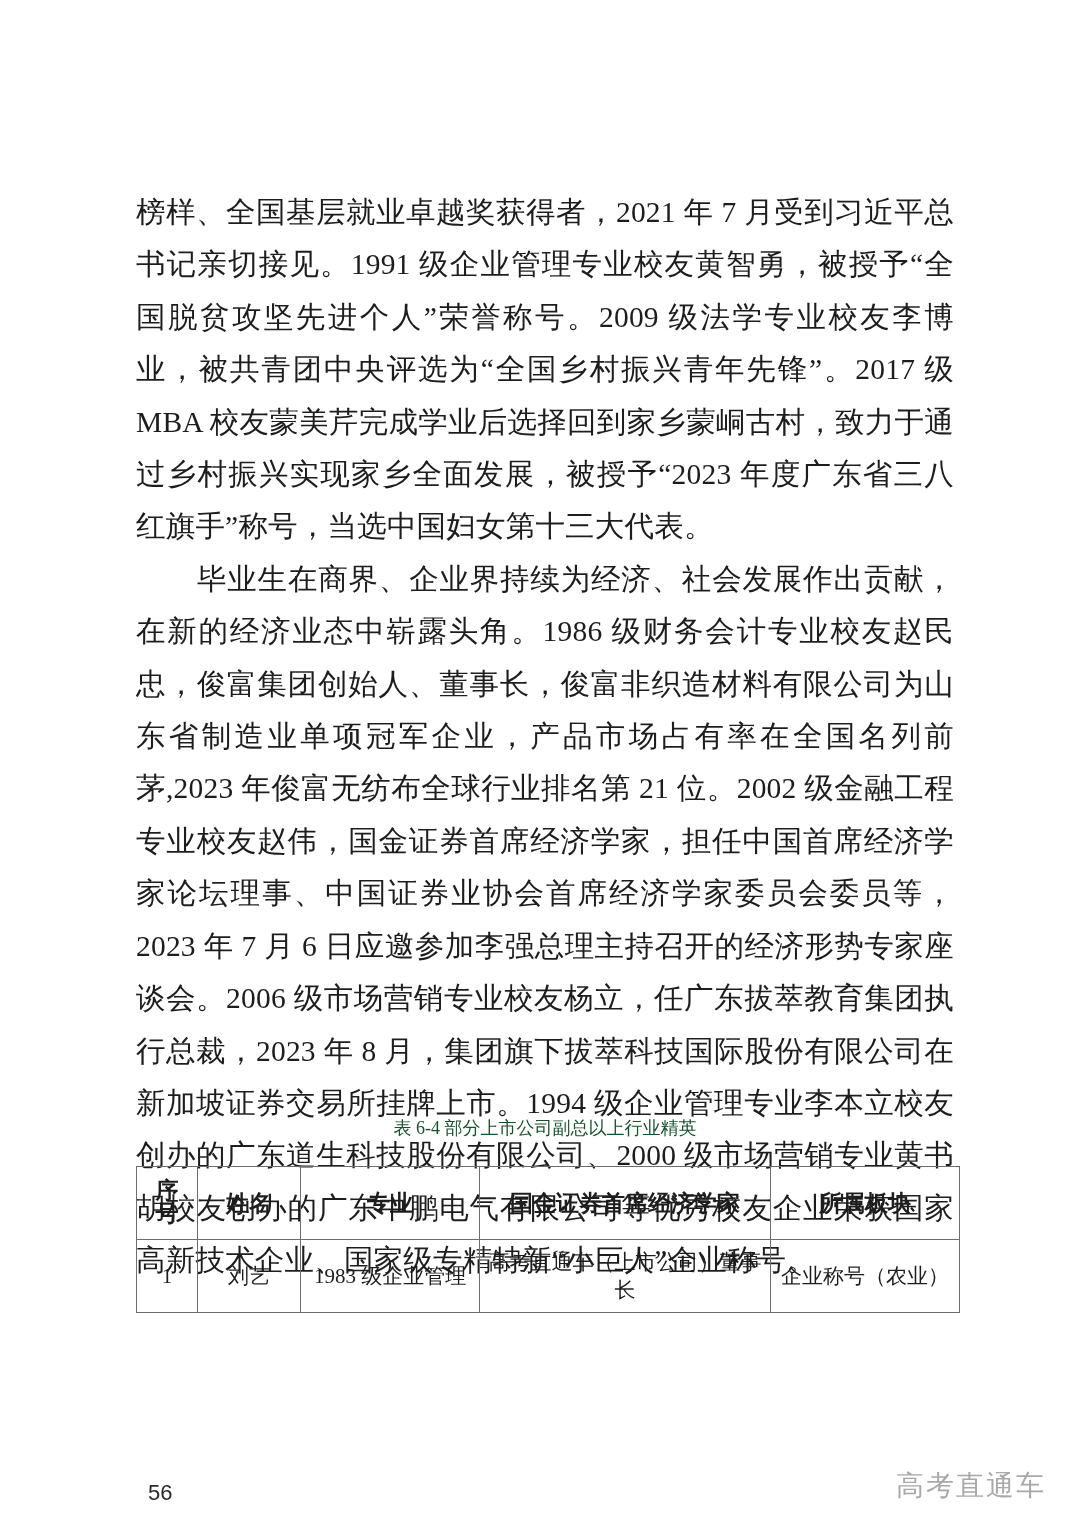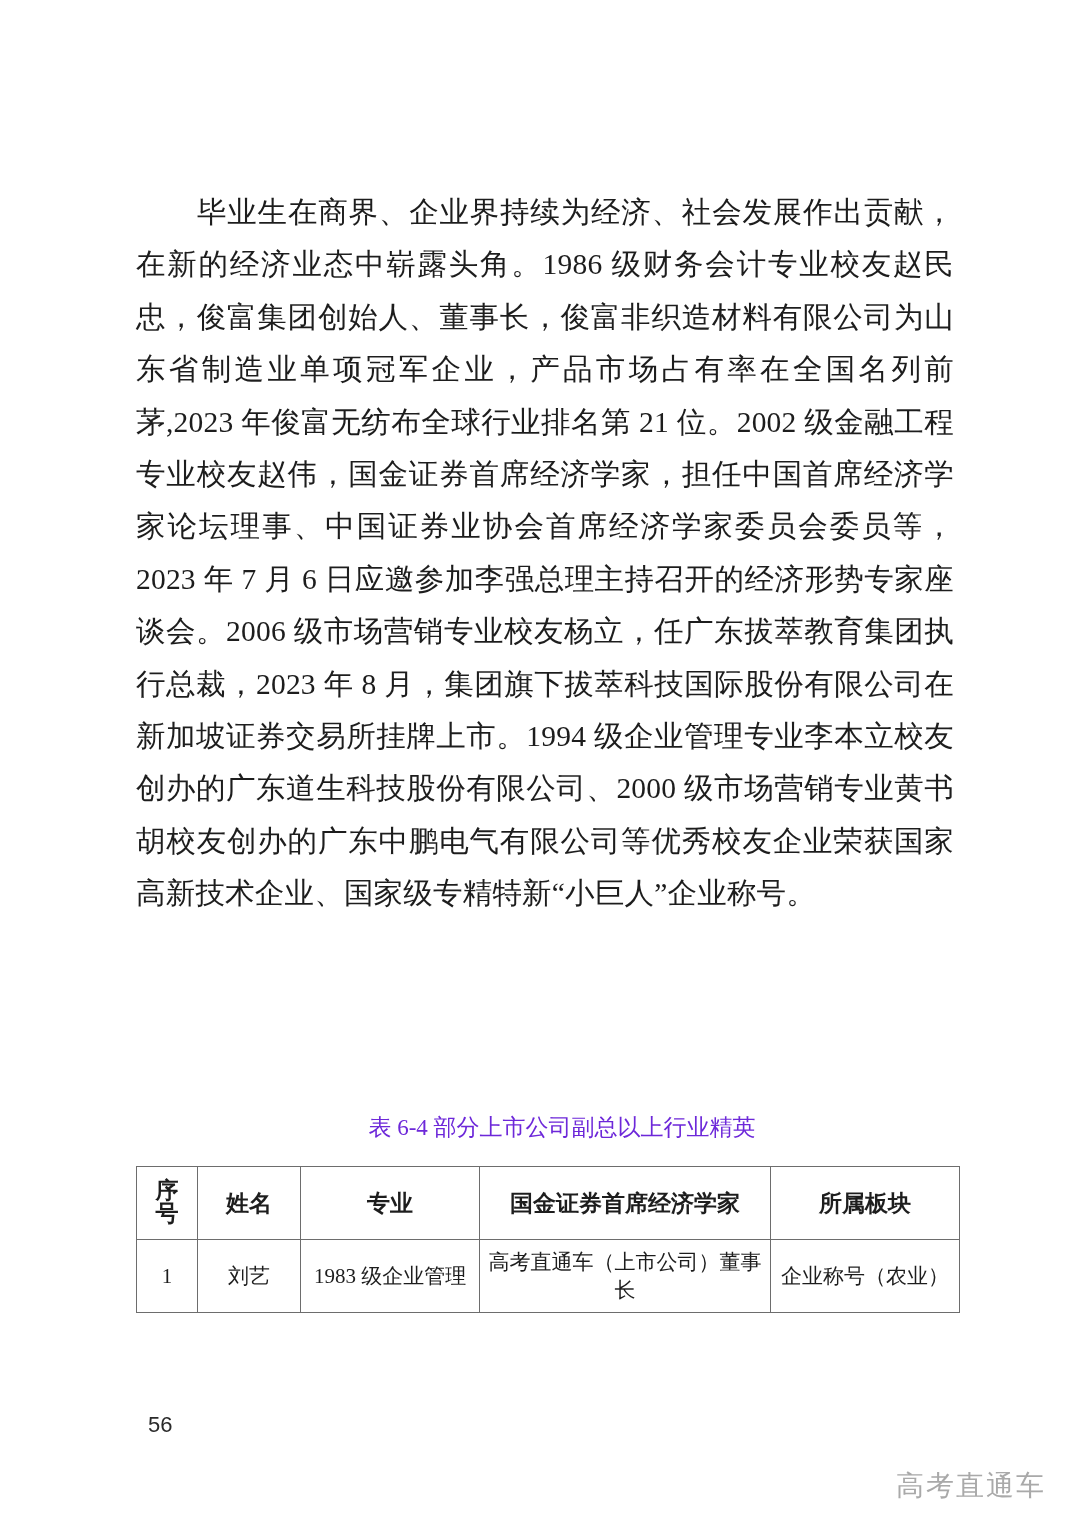--- a/index.html
+++ b/index.html
@@ -34,27 +34,27 @@
     color: #1d1d1d;
     text-indent: 0;
   }
   .para.indent {
     text-indent: 61px;
   }
 
   
   .table-caption {
     position: absolute;
-    left: 153px;
+    left: 136px;
     top: 1108px;
     width: 818px;
     text-align: center;
-    font-size: 23px;
+    font-size: 18px;
     line-height: 40px;
-    color: #6d28d9;
+    color: #14532d;
   }
 
   
   .tbl-wrap {
     position: absolute;
     left: 136px;
     top: 1166px;
     width: 818px;
   }
   table.elite {
@@ -90,21 +90,21 @@
     line-height: 1.02;
     font-size: 23px;
     font-weight: bold;
   }
   .stacked span { display: block; }
 
   
   .page-number {
     position: absolute;
     left: 148px;
-    top: 1412px;
+    top: 1480px;
     font-size: 22px;
     font-family: "Liberation Sans", sans-serif;
     color: #2a2a2a;
   }
 
   
   .watermark {
     position: absolute;
     right: 34px;
     bottom: 22px;
@@ -114,20 +114,21 @@
     font-family: "Liberation Sans", sans-serif;
     user-select: none;
   }
 </style>
 </head>
 <body>
 
 <div class="page">
 
   <div class="content">
+    <p class="para">榜样、全国基层就业卓越奖获得者，2021 年 7 月受到习近平总书记亲切接见。1991 级企业管理专业校友黄智勇，被授予“全国脱贫攻坚先进个人”荣誉称号。2009 级法学专业校友李博业，被共青团中央评选为“全国乡村振兴青年先锋”。2017 级 MBA 校友蒙美芹完成学业后选择回到家乡蒙峒古村，致力于通过乡村振兴实现家乡全面发展，被授予“2023 年度广东省三八红旗手”称号，当选中国妇女第十三大代表。</p>
     <p class="para indent">毕业生在商界、企业界持续为经济、社会发展作出贡献，在新的经济业态中崭露头角。1986 级财务会计专业校友赵民忠，俊富集团创始人、董事长，俊富非织造材料有限公司为山东省制造业单项冠军企业，产品市场占有率在全国名列前茅,2023 年俊富无纺布全球行业排名第 21 位。2002 级金融工程专业校友赵伟，国金证券首席经济学家，担任中国首席经济学家论坛理事、中国证券业协会首席经济学家委员会委员等，2023 年 7 月 6 日应邀参加李强总理主持召开的经济形势专家座谈会。2006 级市场营销专业校友杨立，任广东拔萃教育集团执行总裁，2023 年 8 月，集团旗下拔萃科技国际股份有限公司在新加坡证券交易所挂牌上市。1994 级企业管理专业李本立校友创办的广东道生科技股份有限公司、2000 级市场营销专业黄书胡校友创办的广东中鹏电气有限公司等优秀校友企业荣获国家高新技术企业、国家级专精特新“小巨人”企业称号。</p>
   </div>
 
   <div class="table-caption">表 6-4  部分上市公司副总以上行业精英</div>
 
   <div class="tbl-wrap">
     <table class="elite">
       <thead>
         <tr>
           <th class="col-no">

